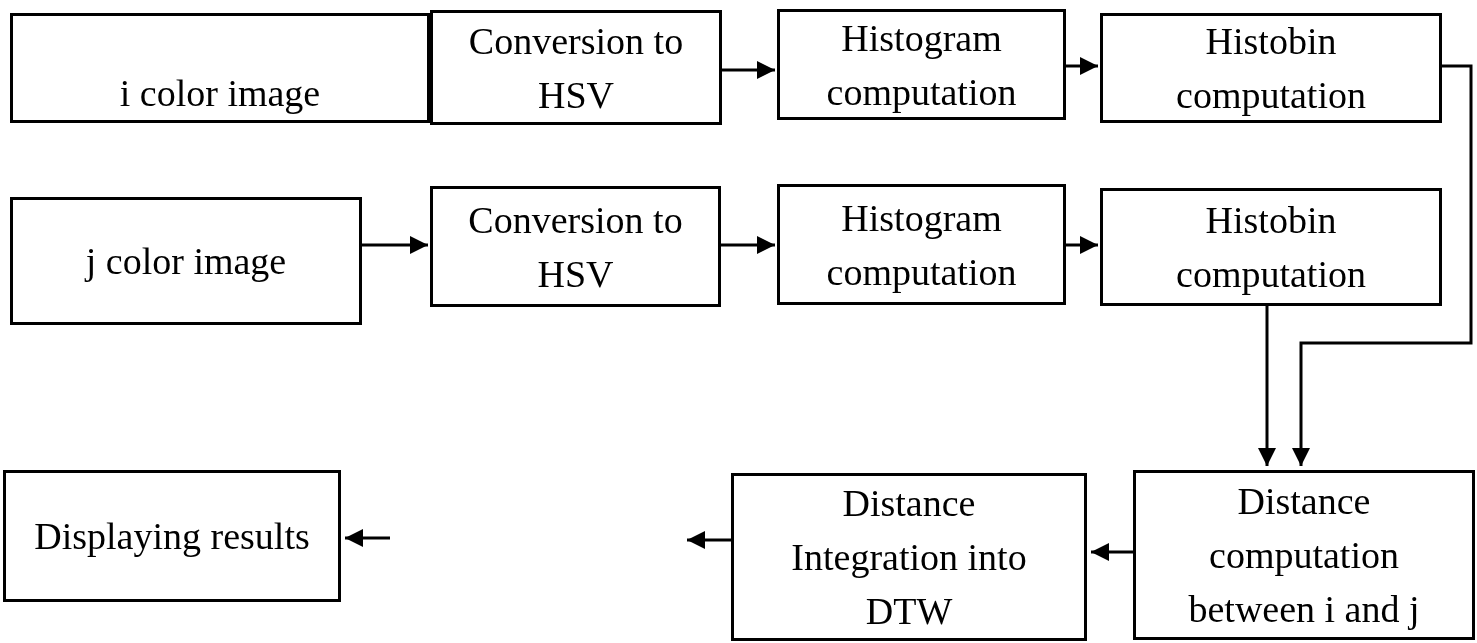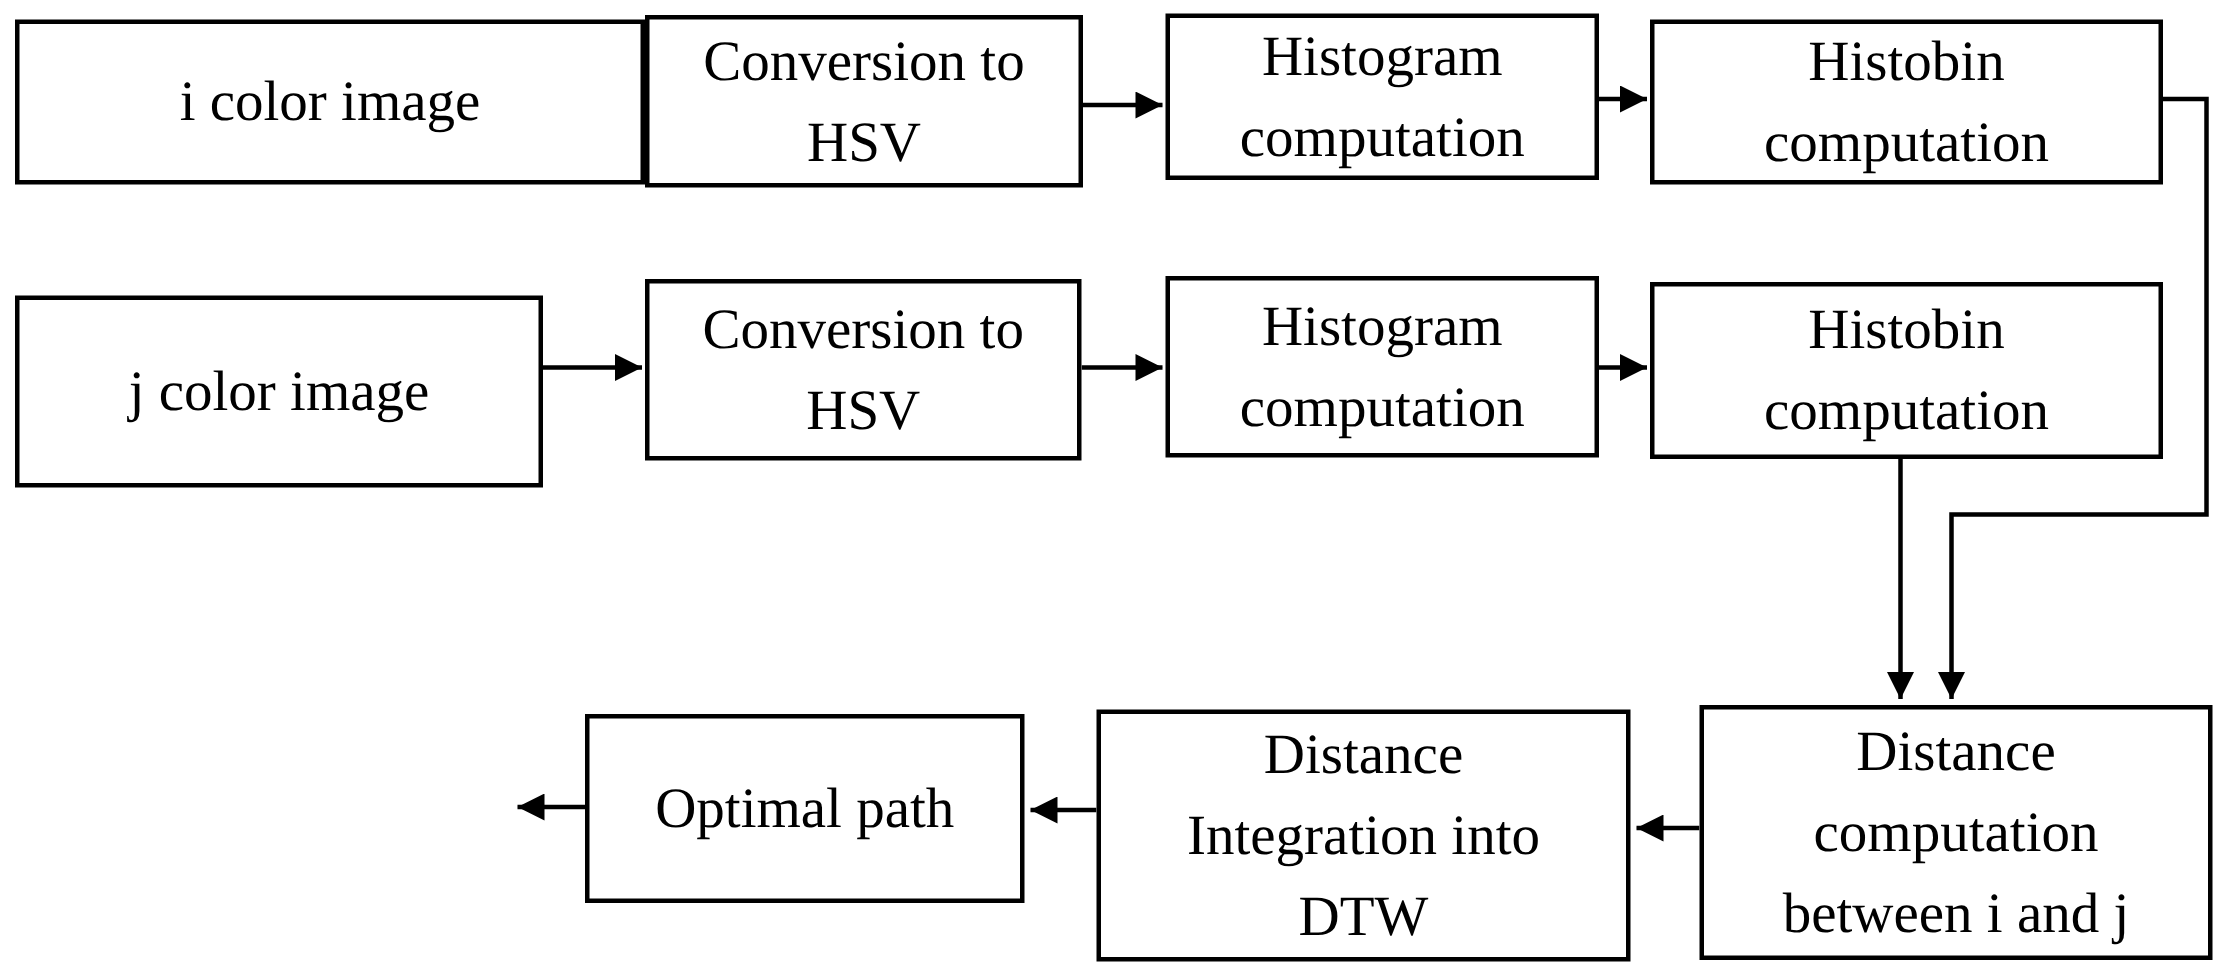--- a/index.html
+++ b/index.html
@@ -34,21 +34,21 @@
     justify-content: center;
     text-align: center;
   }
   .node .label {
     white-space: pre-line;
     font-size: 38px;
     line-height: 54px;
     color: #000000;
   }
   
-  .n-i-image    { left: 10px;   top: 13px;  width: 420px; height: 110px; }
+  .n-i-image    { left: 10px;   top: 13px;  width: 420px; height: 110px; align-items: flex-end; }
   .n-i-hsv      { left: 430px;  top: 10px;  width: 292px; height: 115px; }
   .n-i-hist     { left: 777px;  top: 9px;   width: 289px; height: 111px; }
   .n-i-histobin { left: 1100px; top: 13px;  width: 342px; height: 110px; }
   .n-j-image    { left: 10px;   top: 197px; width: 352px; height: 128px; }
   .n-j-hsv      { left: 430px;  top: 186px; width: 291px; height: 121px; }
   .n-j-hist     { left: 777px;  top: 184px; width: 289px; height: 121px; }
   .n-j-histobin { left: 1100px; top: 188px; width: 342px; height: 118px; }
   .n-display    { left: 3px;    top: 470px; width: 338px; height: 132px; }
   .n-optimal    { left: 390px;  top: 476px; width: 293px; height: 126px; }
   .n-dtw        { left: 731px;  top: 473px; width: 356px; height: 168px; }
@@ -108,22 +108,22 @@
   </div>
   <div class="node n-j-hist">
     <span class="label">Histogram
 computation</span>
   </div>
   <div class="node n-j-histobin">
     <span class="label">Histobin
 computation</span>
   </div>
 
-  <div class="node n-optimal">
-    <span class="label">Optimal path</span>
+  <div class="node n-display">
+    <span class="label">Displaying results</span>
   </div>
   <div class="node n-dtw">
     <span class="label">Distance
 Integration into
 DTW</span>
   </div>
   <div class="node n-distance">
     <span class="label">Distance
 computation
 between i and j</span>

